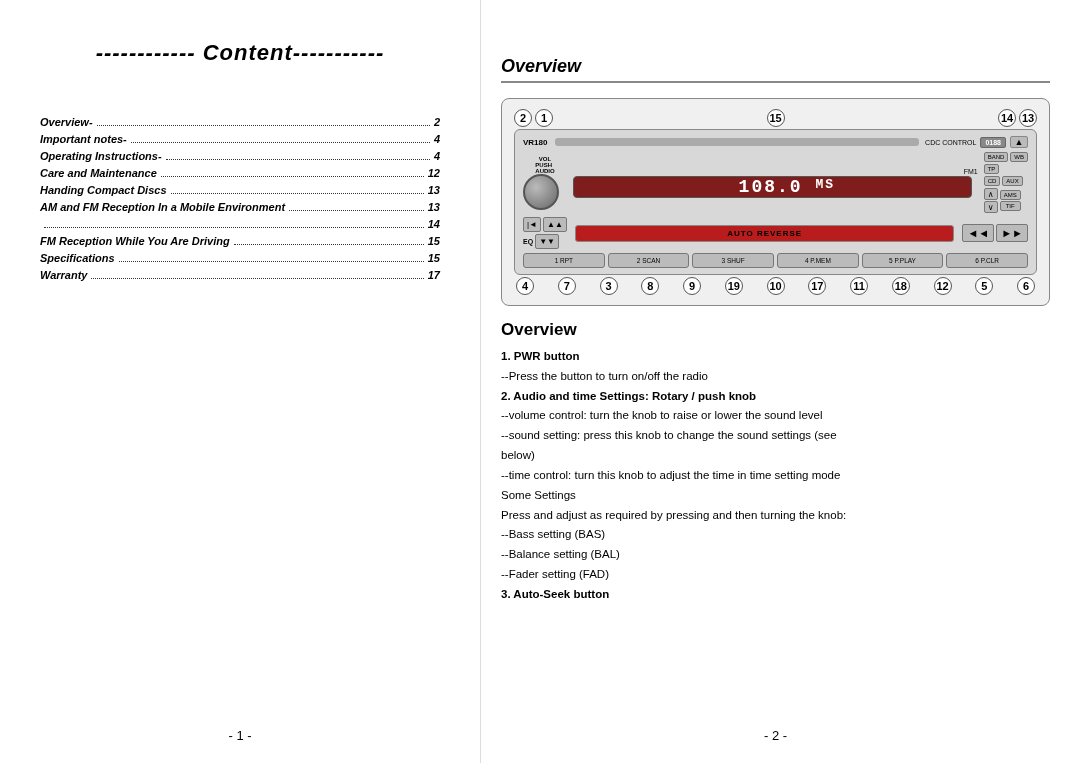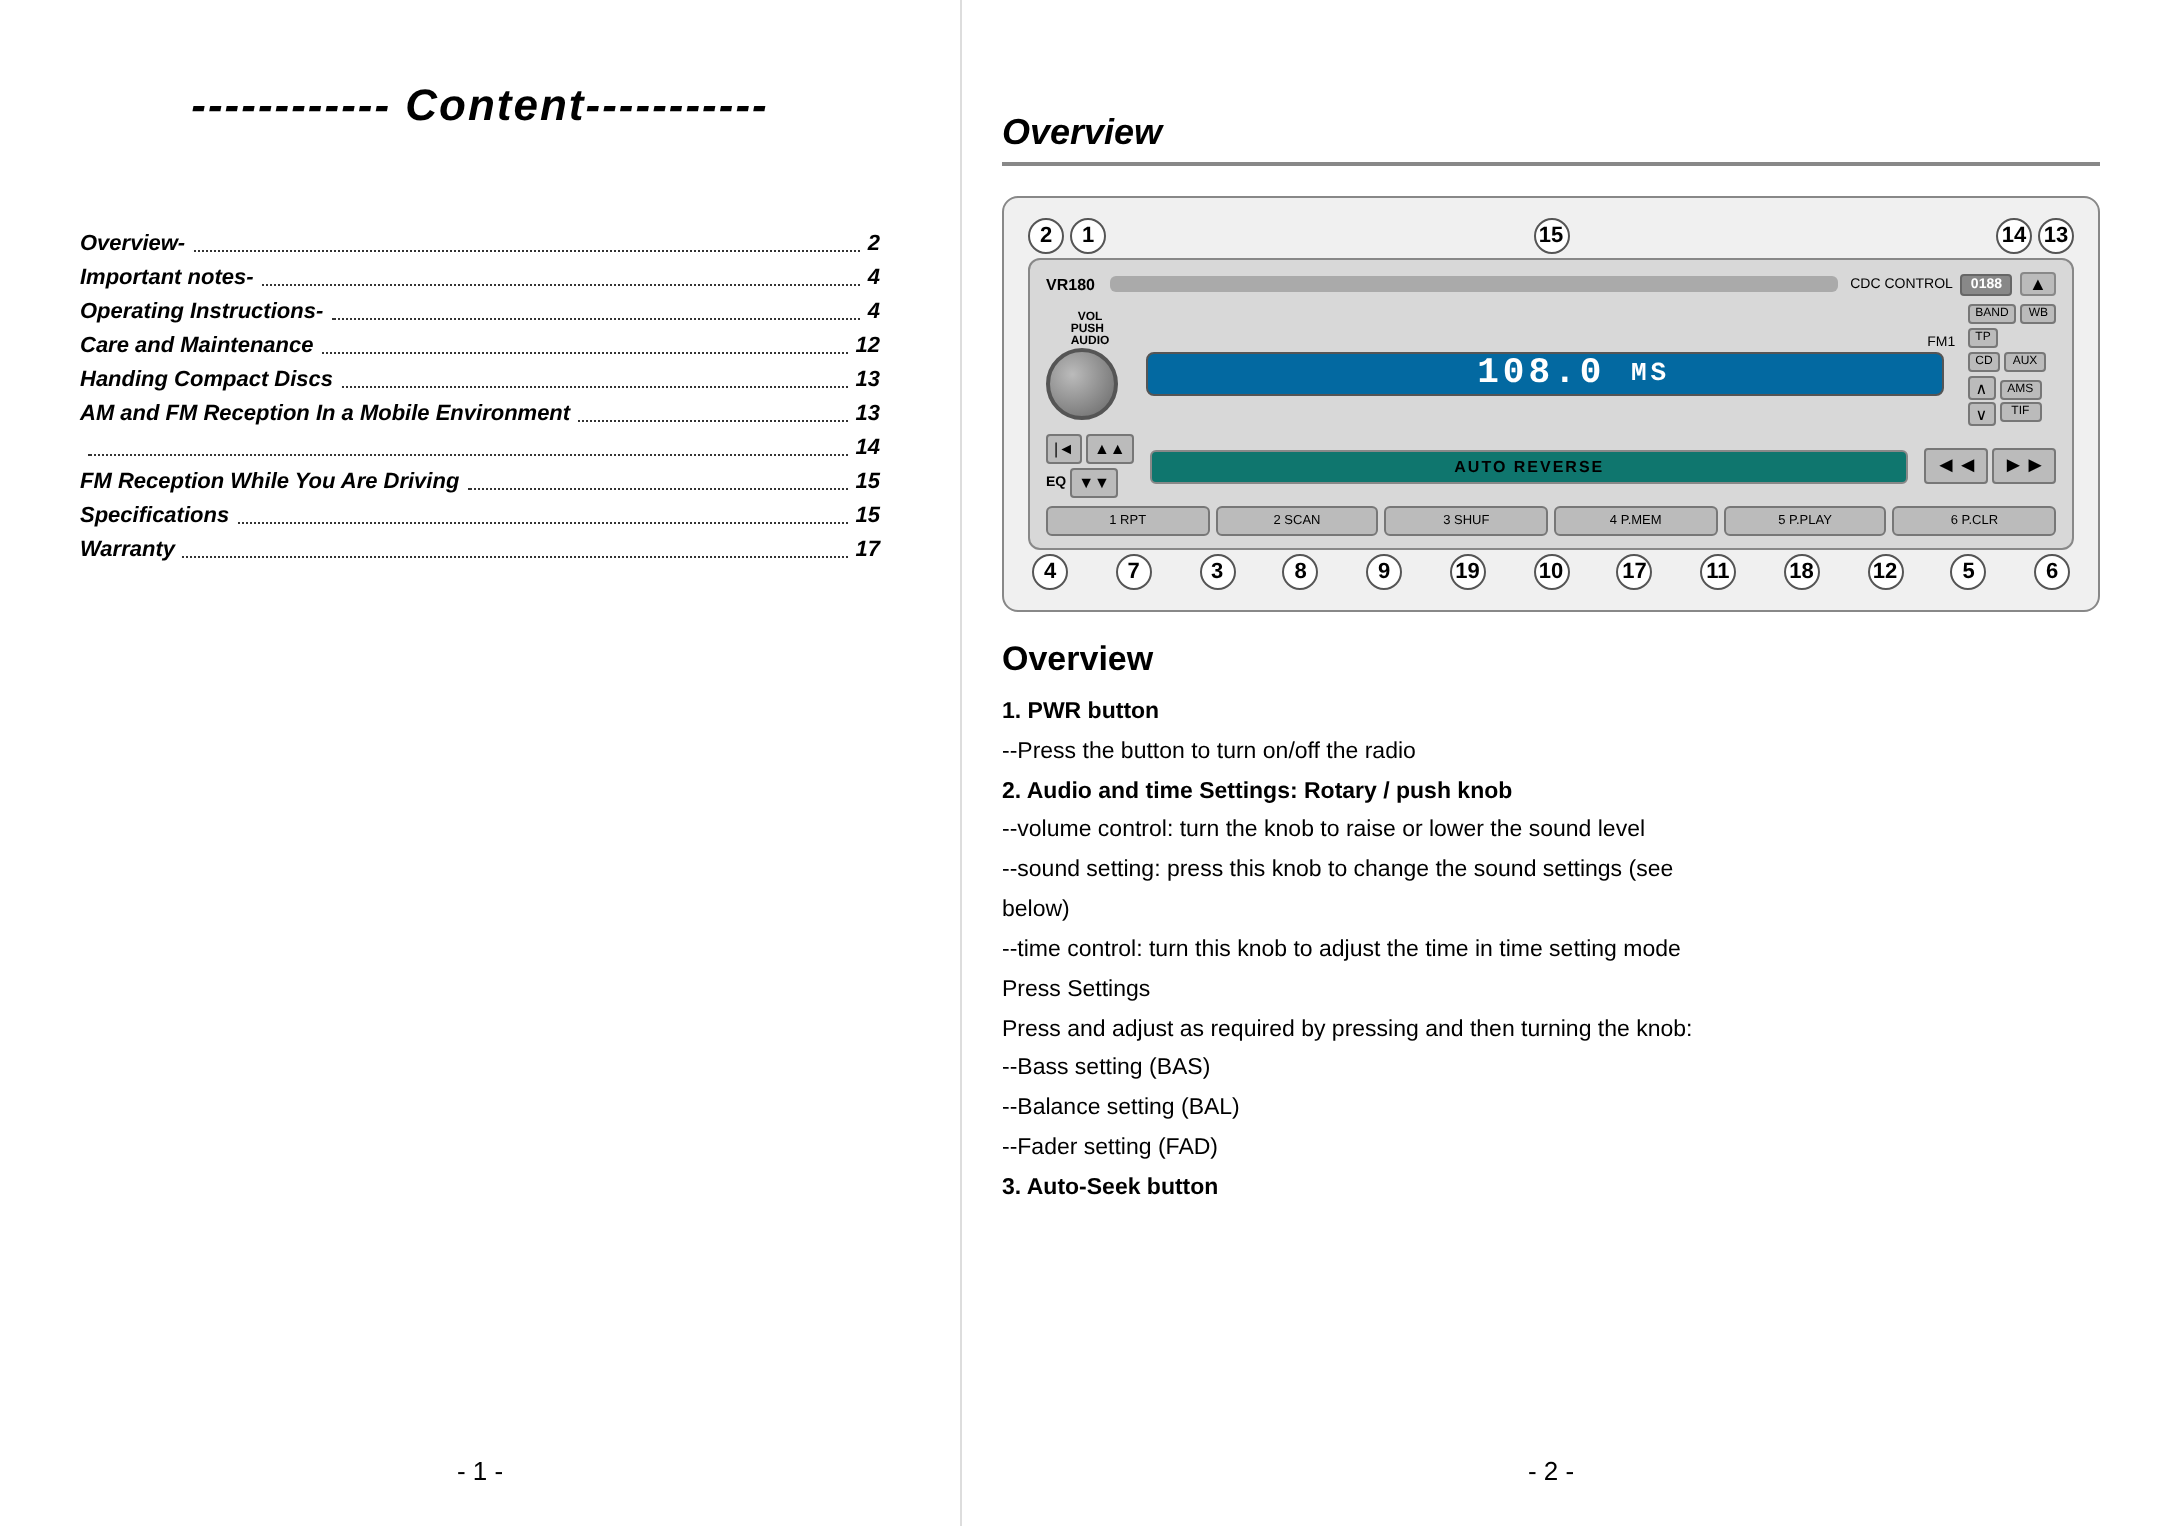--- a/index.html
+++ b/index.html
@@ -156,26 +156,26 @@
       height: 36px;
       border-radius: 50%;
       background: radial-gradient(circle at 35% 35%, #bbb, #666);
       border: 2px solid #555;
       margin-right: 8px;
       flex-shrink: 0;
     }
 
     .radio-display {
       flex: 1;
-      background: #0369a1;
+      background: #7f1d1d;
       border: 1.5px solid #555;
       border-radius: 4px;
       height: 32px;
       display: flex;
-      align-items: center;
+      align-items: flex-start;
       justify-content: center;
       color: #fff;
       font-size: 18px;
       font-weight: bold;
       font-family: 'Courier New', monospace;
       letter-spacing: 2px;
       margin-right: 6px;
       padding-left: 29px;
     }
 
@@ -190,21 +190,21 @@
 
     .radio-controls {
       display: flex;
       align-items: center;
       margin-bottom: 4px;
       gap: 4px;
     }
 
     .auto-reverse-btn {
       flex: 1;
-      background: #0f766e;
+      background: #b91c1c;
       border: 1px solid #888;
       border-radius: 3px;
       text-align: center;
       font-size: 8px;
       font-weight: bold;
       padding: 3px 0;
       letter-spacing: 1px;
     }
 
     .fwd-rev-btn {
@@ -445,21 +445,21 @@
   <div class="overview-section-title">Overview</div>
 
   <div class="overview-content" id="overview-content">
       <p><strong>1. PWR button</strong></p>
       <p>--Press the button to turn on/off the radio</p>
       <p><strong>2. Audio and time Settings: Rotary / push knob</strong></p>
       <p>--volume control: turn the knob to raise or lower the sound level</p>
       <p>--sound setting: press this knob to change the sound settings (see</p>
       <p>  below)</p>
       <p>--time control: turn this knob to adjust the time in time setting mode</p>
-      <p>  Press Settings</p>
+      <p>  Some Settings</p>
       <p>Press and adjust as required by pressing and then turning the knob:</p>
       <p>--Bass setting (BAS)</p>
       <p>--Balance setting (BAL)</p>
       <p>--Fader setting (FAD)</p>
       <p><strong>3. Auto-Seek button</strong></p>
     </div>
 
   <div class="page-number-right">- 2 -</div>
 </div>
 

